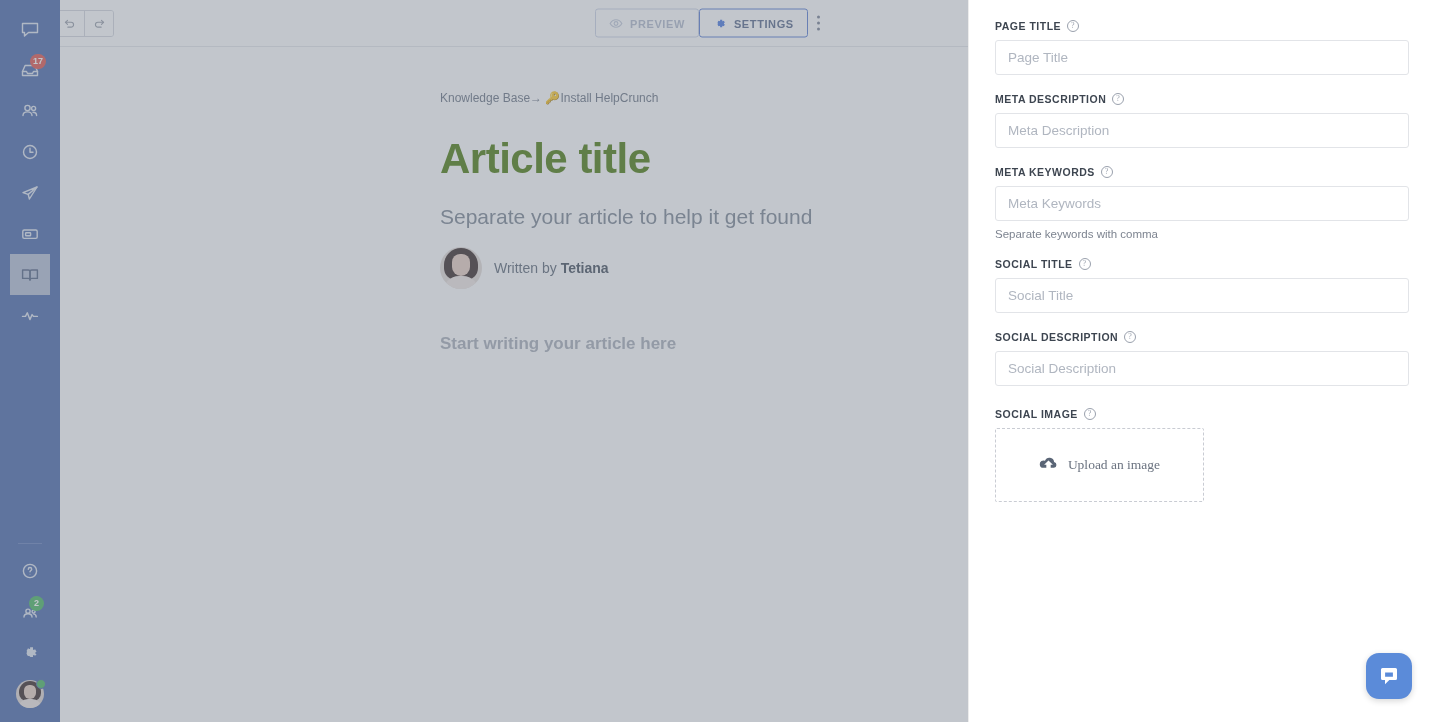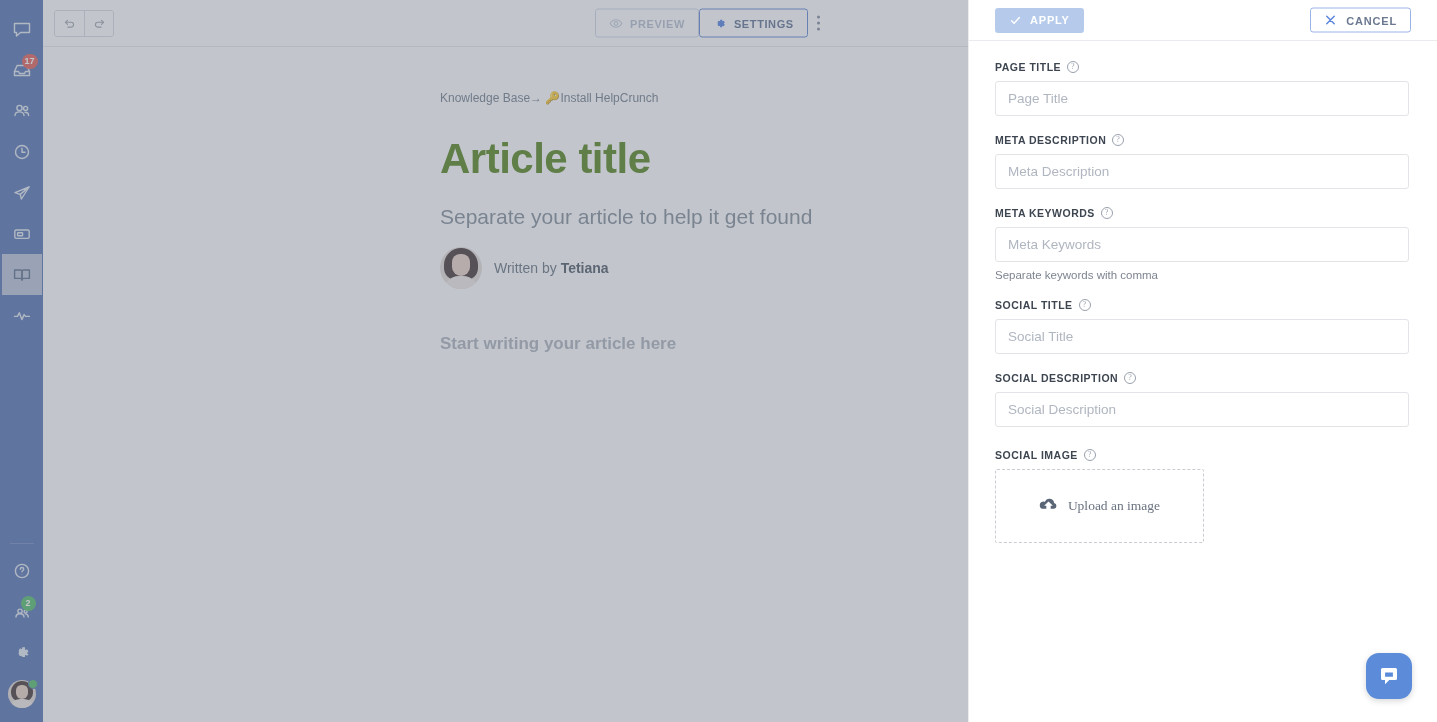--- a/index.html
+++ b/index.html
@@ -11,21 +11,21 @@
   }
   .app {
     position: relative;
     width: 1437px; height: 722px;
     background: #ffffff;
   }
 
   
   .sidebar {
     position: absolute; left: 0; top: 0;
-    width: 43px; height: 722px;
+    width: 60px; height: 722px;
     background: #4c6bac;
     display: flex; flex-direction: column; align-items: center;
     z-index: 5;
   }
   .sb-top { padding-top: 8px; display:flex; flex-direction:column; align-items:center; }
   .sb-bottom { margin-top: auto; display:flex; flex-direction:column; align-items:center; padding-bottom: 8px; }
   .sb-item {
     position: relative;
     width: 40px; height: 41px;
     display: flex; align-items: center; justify-content: center;
@@ -416,34 +416,20 @@
         </div>
       </div>
       <div class="placeholder-body">Start writing your article here</div>
     </div>
   </main>
 
   <div class="dim-overlay"></div>
 
   <aside class="panel">
 
-    <div class="panel-head">
-      <button class="apply-btn">
-        <svg width="13" height="13" viewBox="0 0 16 16">
-          <path d="M3.2 8.4l3 3 6.6-7"></path>
-        </svg>
-        <span>APPLY</span>
-      </button>
-      <button class="cancel-btn">
-        <svg width="13" height="13" viewBox="0 0 16 16">
-          <path d="M3.4 3.4l9.2 9.2M12.6 3.4l-9.2 9.2"></path>
-        </svg>
-        <span>CANCEL</span>
-      </button>
-    </div>
 
     <div class="panel-body">
 
 
       <div class="field">
         <div class="field-label">
           <span>PAGE TITLE</span>
           <span class="help-icon">?</span>
         </div>
         <input class="txt-input" type="text" placeholder="Page Title" style="">

